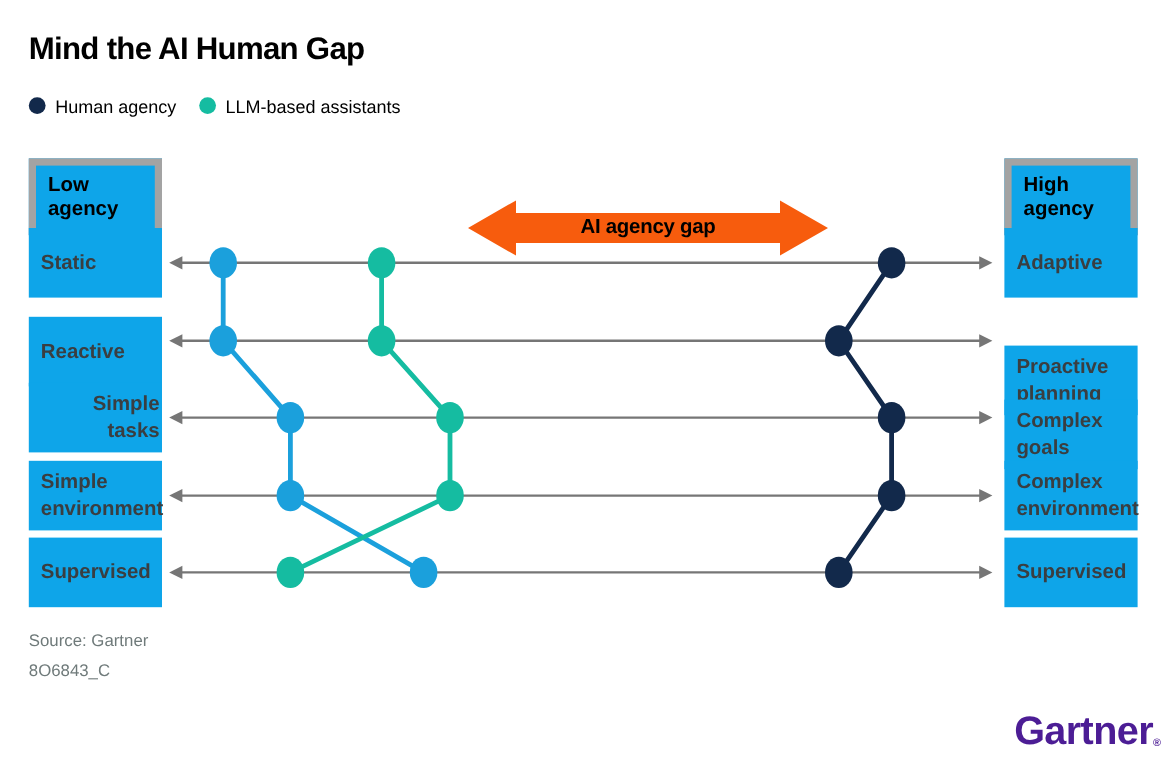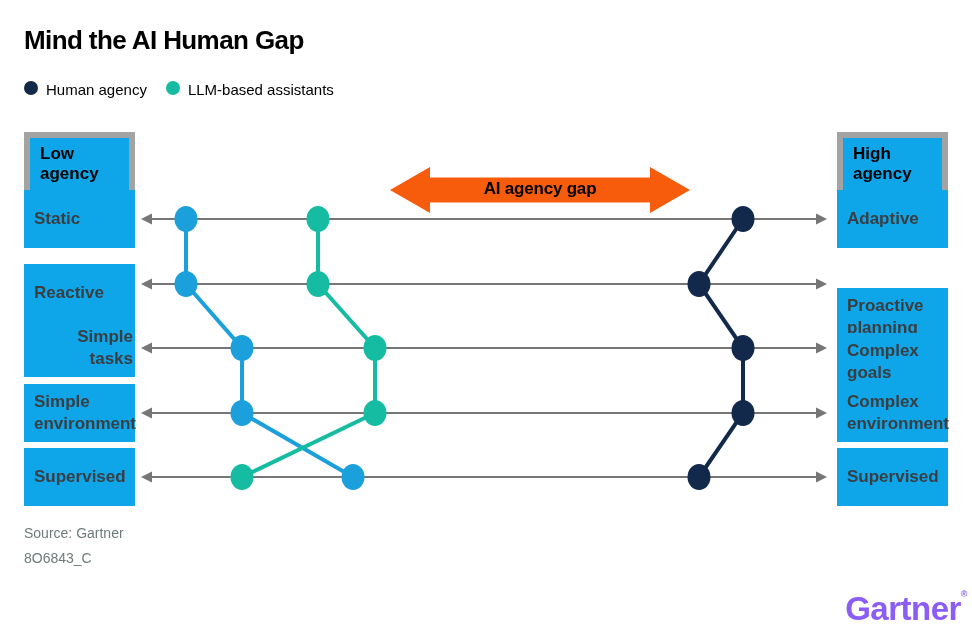--- a/index.html
+++ b/index.html
@@ -71,22 +71,22 @@
     left: 24px; top: 525px;
     font-size: 14px; color: #6f7a7a;
   }
   .source p { margin: 0 0 9px 0; }
 
   .logo {
     position: absolute;
     right: 5px; top: 590px;
     font-size: 33px; font-weight: bold;
     letter-spacing: -0.5px;
-    color: #8b5cf6;
-    display: flex; align-items: flex-start;
+    color: #4c1d95;
+    display: flex; align-items: flex-end;
   }
   .logo .reg { font-size: 9px; line-height: 1; padding-bottom: 4px; }
 </style>
 </head>
 <body>
 
 <div class="canvas">
 
   <div class="title">Mind the AI Human Gap</div>
 

